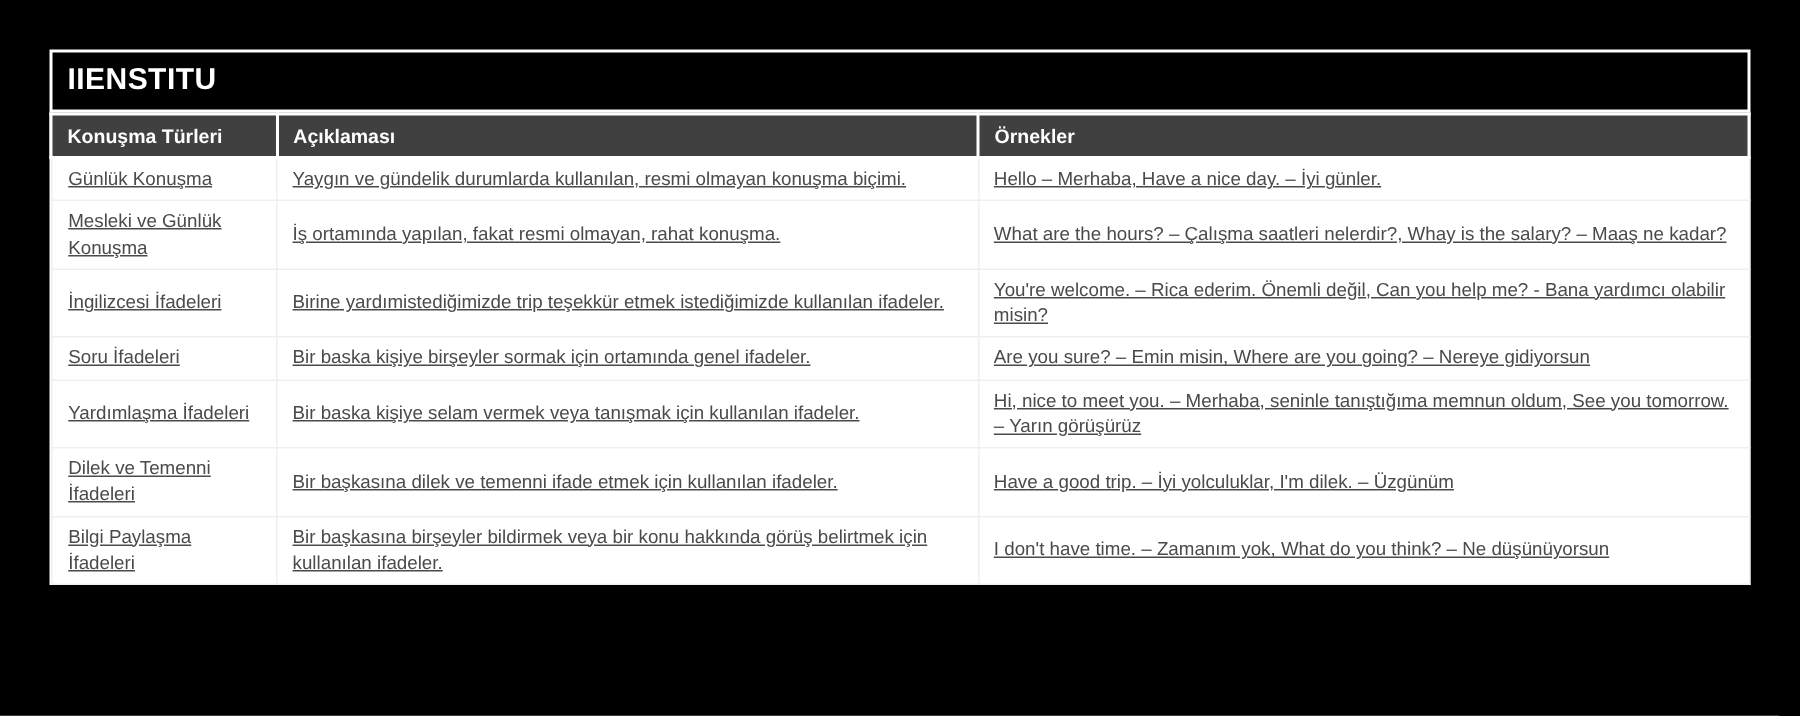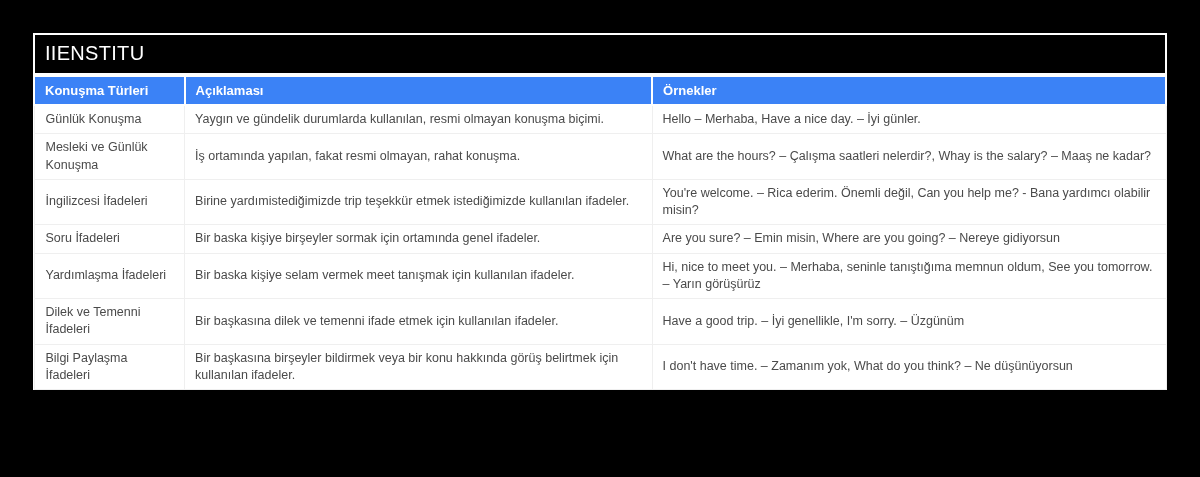--- a/index.html
+++ b/index.html
@@ -12,50 +12,51 @@
   .panel {
     position: absolute;
     left: 33px; top: 33px;
     width: 1134px;
   }
   .title-bar {
     background: #000000;
     color: #ffffff;
     border: 2px solid #ffffff;
     font-size: 20px;
-    font-weight: 400;
+    font-weight: 700;
     letter-spacing: 0.3px;
     padding: 7px 10px 8px 10px;
   }
   table.speech-table {
     width: 100%;
     border-collapse: collapse;
     table-layout: fixed;
     background: #ffffff;
   }
   table.speech-table col.c1 { width: 13.3%; }
   table.speech-table col.c2 { width: 41.3%; }
   table.speech-table col.c3 { width: 45.4%; }
   table.speech-table th {
-    background: #3b82f6;
+    background: #404040;
     color: #ffffff;
     border: 2px solid #ffffff;
     font-size: 13px;
     font-weight: 700;
     text-align: left;
     padding: 6px 10px;
   }
   table.speech-table td {
     color: #4a4a4a;
     background: #ffffff;
     border: 1px solid #efefef;
     font-size: 12.5px;
     line-height: 1.38;
     vertical-align: middle;
     padding: 5px 10px;
+    text-decoration: underline;
   }
   table.speech-table td.col-type { padding-left: 11px; }
 </style>
 </head>
 <body>
 
 <div class="panel">
   <div class="title-bar">IIENSTITU</div>
 
   <table class="speech-table">
@@ -94,28 +95,28 @@
 
 
   <tr>
     <td class="col-type">Soru İfadeleri</td>
     <td class="col-desc">Bir baska kişiye birşeyler sormak için ortamında genel ifadeler.</td>
     <td class="col-examples">Are you sure? – Emin misin, Where are you going? – Nereye gidiyorsun</td>
   </tr>
 
   <tr>
     <td class="col-type">Yardımlaşma İfadeleri</td>
-    <td class="col-desc">Bir baska kişiye selam vermek meet tanışmak için kullanılan ifadeler.</td>
+    <td class="col-desc">Bir baska kişiye selam vermek veya tanışmak için kullanılan ifadeler.</td>
     <td class="col-examples">Hi, nice to meet you. – Merhaba, seninle tanıştığıma memnun oldum, See you tomorrow. – Yarın görüşürüz</td>
   </tr>
 
   <tr>
     <td class="col-type">Dilek ve Temenni İfadeleri</td>
     <td class="col-desc">Bir başkasına dilek ve temenni ifade etmek için kullanılan ifadeler.</td>
-    <td class="col-examples">Have a good trip. – İyi genellikle, I'm sorry. – Üzgünüm</td>
+    <td class="col-examples">Have a good trip. – İyi yolculuklar, I'm dilek. – Üzgünüm</td>
   </tr>
 
   <tr>
     <td class="col-type">Bilgi Paylaşma İfadeleri</td>
     <td class="col-desc">Bir başkasına birşeyler bildirmek veya bir konu hakkında görüş belirtmek için kullanılan ifadeler.</td>
     <td class="col-examples">I don't have time. – Zamanım yok, What do you think? – Ne düşünüyorsun</td>
   </tr>
 </tbody>
   </table>
 </div>

